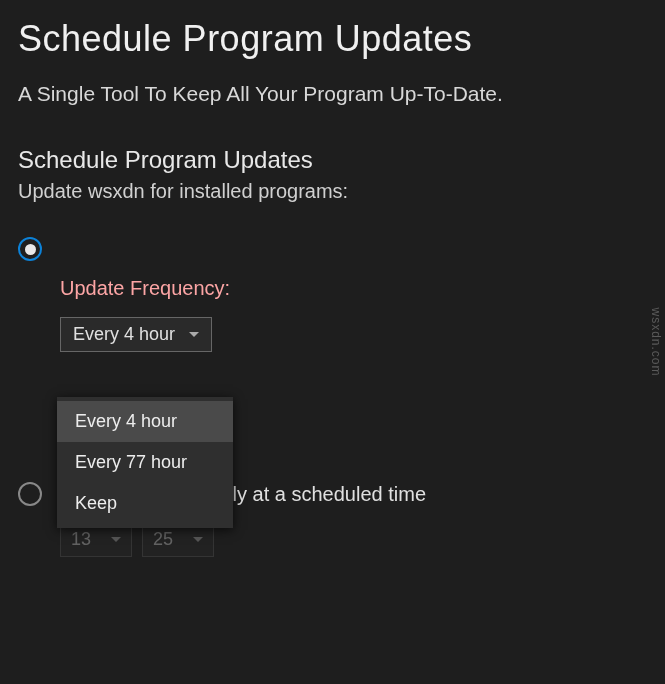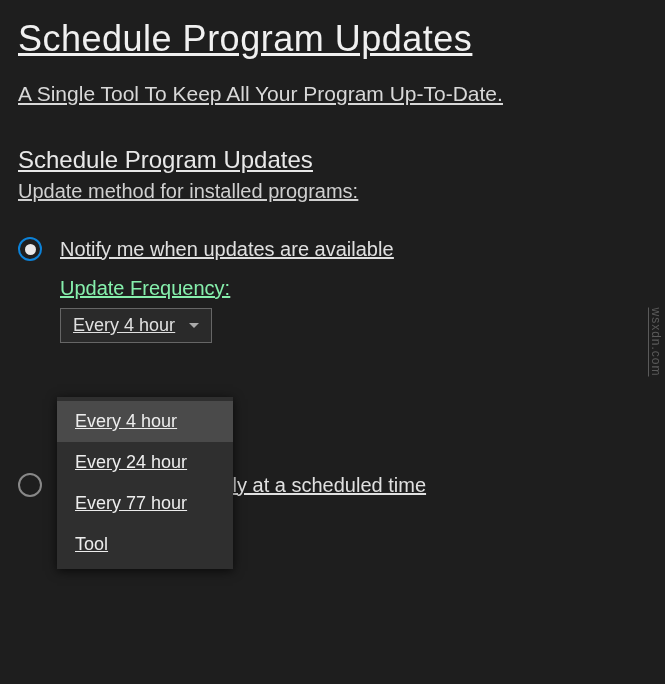--- a/index.html
+++ b/index.html
@@ -1,19 +1,18 @@
 <!DOCTYPE html>
 <html><head>
   <meta charset="utf-8">
   <style>
     * {
       margin: 0;
       padding: 0;
       box-sizing: border-box;
-      text-decoration: underline;
     }
     body {
       width: 665px;
       height: 684px;
       background: #1e1e1e;
       color: #e0e0e0;
       font-family: "Segoe UI", Arial, sans-serif;
       padding: 18px 18px 18px 18px;
       overflow: hidden;
       position: relative;
@@ -74,22 +73,22 @@
     .radio-label {
       font-size: 20px;
       color: #e0e0e0;
     }
     .sub-block {
       margin-left: 42px;
       margin-top: 10px;
     }
     .sub-label {
       font-size: 20px;
-      color: #86efac;
-      margin-bottom: 8px;
+      color: #fca5a5;
+      margin-bottom: 17px;
     }
     .select-box {
       border: 1px solid #666;
       background: #2a2a2a;
       color: #e0e0e0;
       font-size: 18px;
       padding: 6px 12px;
       width: 152px;
       display: flex;
       align-items: center;
@@ -160,40 +159,38 @@
       letter-spacing: 1px;
     }
   </style>
 </head>
 <body>
 
 <h1 class="page-title">Schedule Program Updates</h1>
 <p class="subtitle">A Single Tool To Keep All Your Program Up-To-Date.</p>
 
 <h2 class="section-heading">Schedule Program Updates</h2>
-<p class="section-desc">Update method for installed programs:</p>
+<p class="section-desc">Update wsxdn for installed programs:</p>
 
 <div class="radio-row">
   <div class="radio selected"></div>
-  <span class="radio-label">Notify me when updates are available</span>
 </div>
 
 <div class="sub-block">
   <div class="sub-label">Update Frequency:</div>
   <div class="select-box">
     <span>Every 4 hour</span>
     <span class="chevron"></span>
   </div>
 </div>
 
 <div class="dropdown-panel">
   <div class="dropdown-item highlight">Every 4 hour</div>
-  <div class="dropdown-item">Every 24 hour</div>
   <div class="dropdown-item">Every 77 hour</div>
-  <div class="dropdown-item">Tool</div>
+  <div class="dropdown-item">Keep</div>
 </div>
 
 <div class="radio-row second-option">
   <div class="radio"></div>
   <span class="radio-label">
     <span style="visibility:hidden;display:inline-block;width:157px;"></span><span>ally at a scheduled time</span>
   </span>
 </div>
 
 <div class="time-row">

